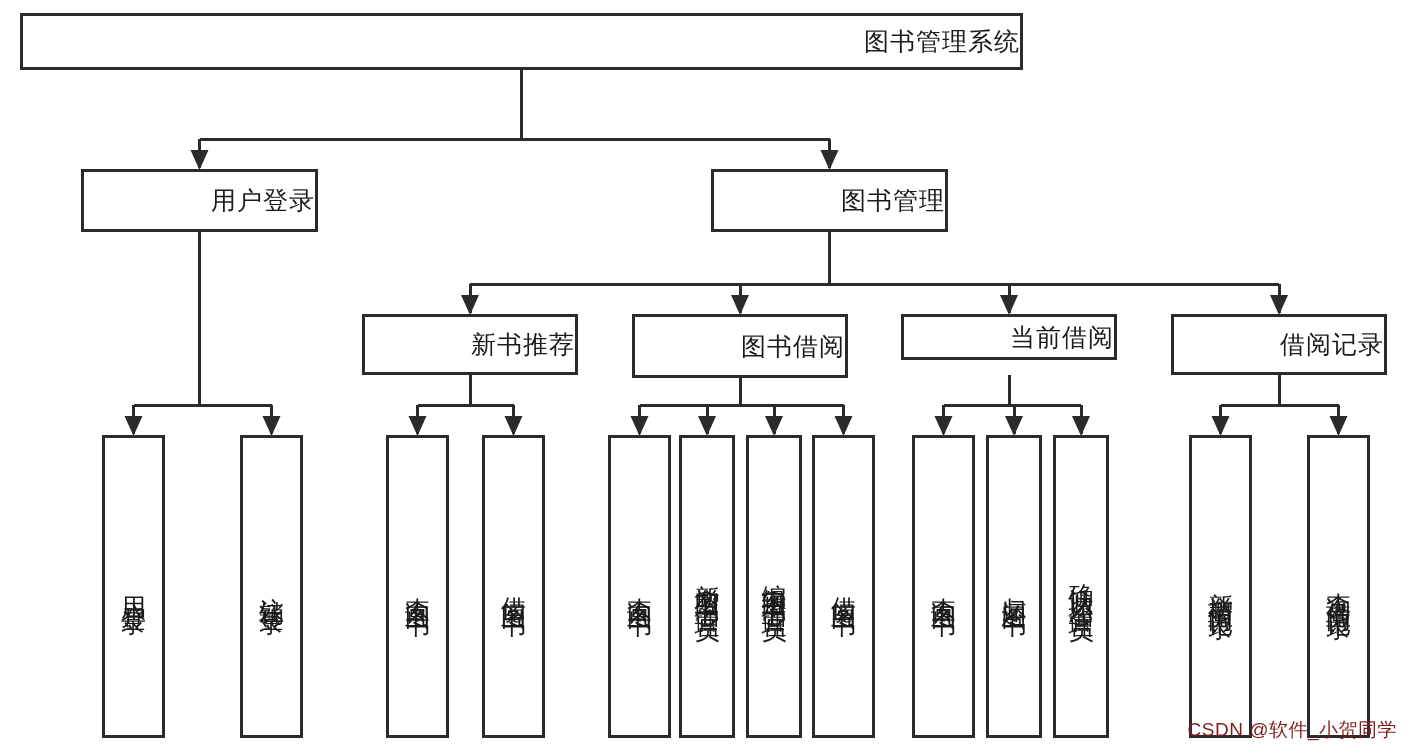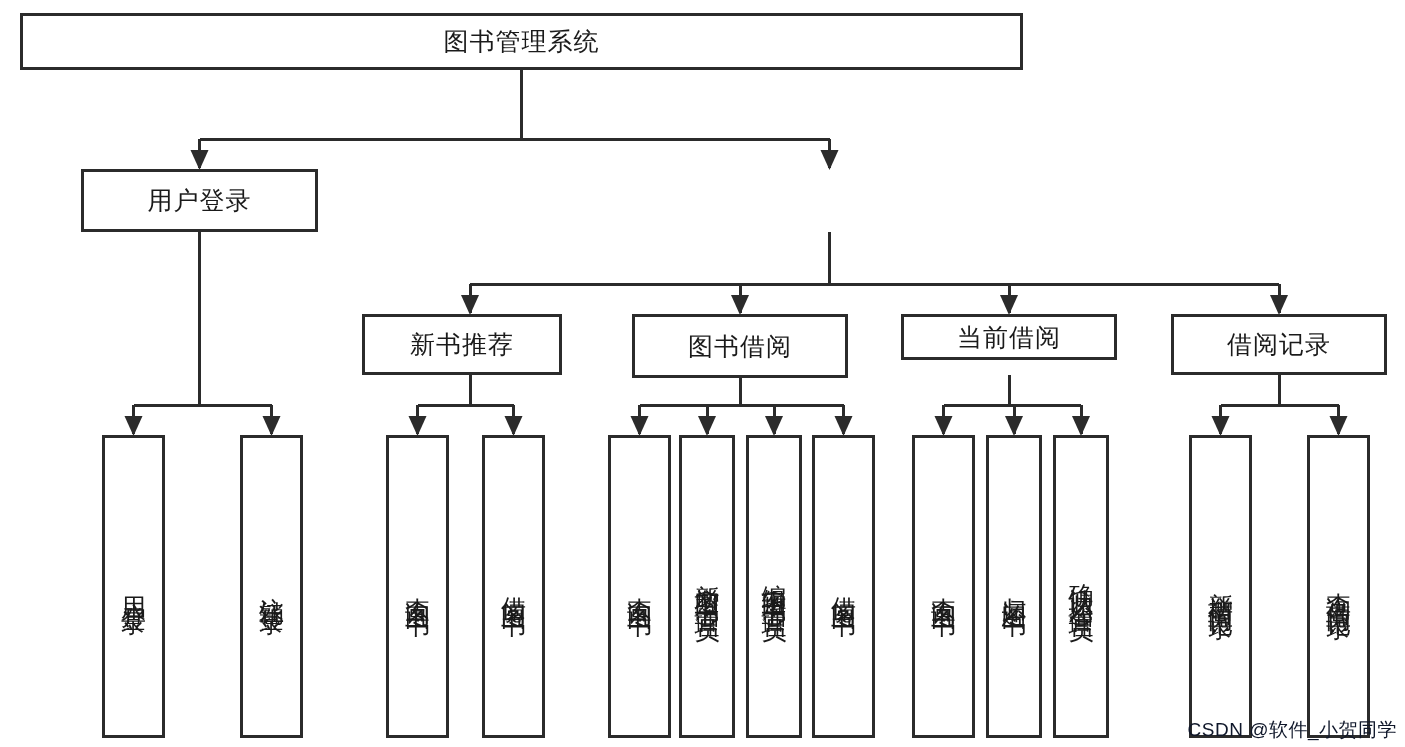--- a/index.html
+++ b/index.html
@@ -32,39 +32,40 @@
     background: #ffffff;
     border: 3px solid #2b2b2b;
     display: flex;
     align-items: center;
     justify-content: center;
     color: #1a1a1a;
   }
   .node.h {
     font-size: 25px;
     letter-spacing: 1px;
+    justify-content: flex-end;
   }
   .node.v {
     font-size: 25px;
     padding: 6px 0;
   }
   .node.v .vtext {
     writing-mode: vertical-rl;
     text-orientation: upright;
     letter-spacing: 5px;
     line-height: 1;
     white-space: nowrap;
     display: block;
   }
   .watermark {
     position: absolute;
     right: 8px;
     bottom: 4px;
     font-size: 19px;
-    color: #0f172a;
+    color: #7f1d1d;
     letter-spacing: 0.5px;
     white-space: nowrap;
   }
 </style>
 </head>
 <body>
 
 <div id="canvas">
 
   <svg id="edges" viewBox="0 0 1405 747" xmlns="http://www.w3.org/2000/svg">
@@ -122,22 +123,25 @@
       <path d="M 1329.5 416 L 1347.5 416 L 1338.5 436 Z" fill="#2b2b2b"></path>
     </svg>
 
   <div class="node h" style="left: 20px; top: 13px; width: 1003px; height: 57px;">
       <span>图书管理系统</span>
     </div>
 
   <div class="node h" style="left: 81px; top: 169px; width: 237px; height: 63px;">
       <span>用户登录</span>
     </div>
+  <div class="node h" style="left: 711px; top: 169px; width: 237px; height: 63px;">
+      <span>图书管理</span>
+    </div>
 
-  <div class="node h" style="left: 362px; top: 314px; width: 200px; height: 61px; font-family: Liberation Mono, monospace;">
+  <div class="node h" style="left: 362px; top: 314px; width: 216px; height: 61px; font-family: Liberation Mono, monospace;">
       <span>新书推荐</span>
     </div>
   <div class="node h" style="left: 632px; top: 314px; width: 216px; height: 64px;">
       <span>图书借阅</span>
     </div>
   <div class="node h" style="left: 901px; top: 314px; width: 216px; height: 46px;">
       <span>当前借阅</span>
     </div>
   <div class="node h" style="left: 1171px; top: 314px; width: 216px; height: 61px;">
       <span>借阅记录</span>

